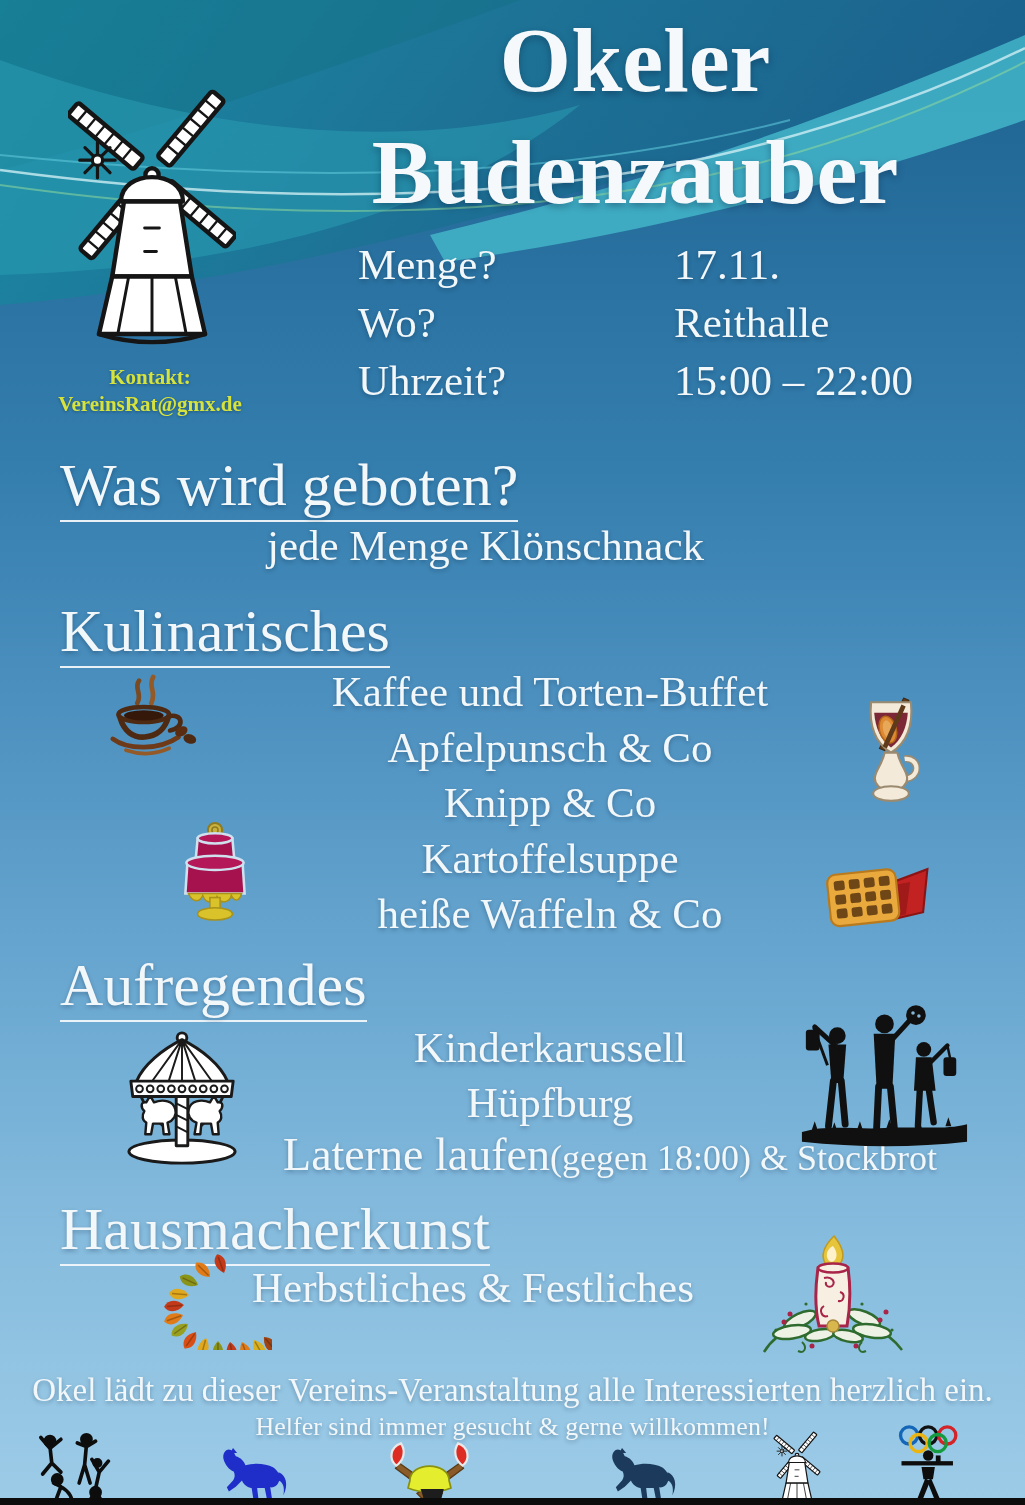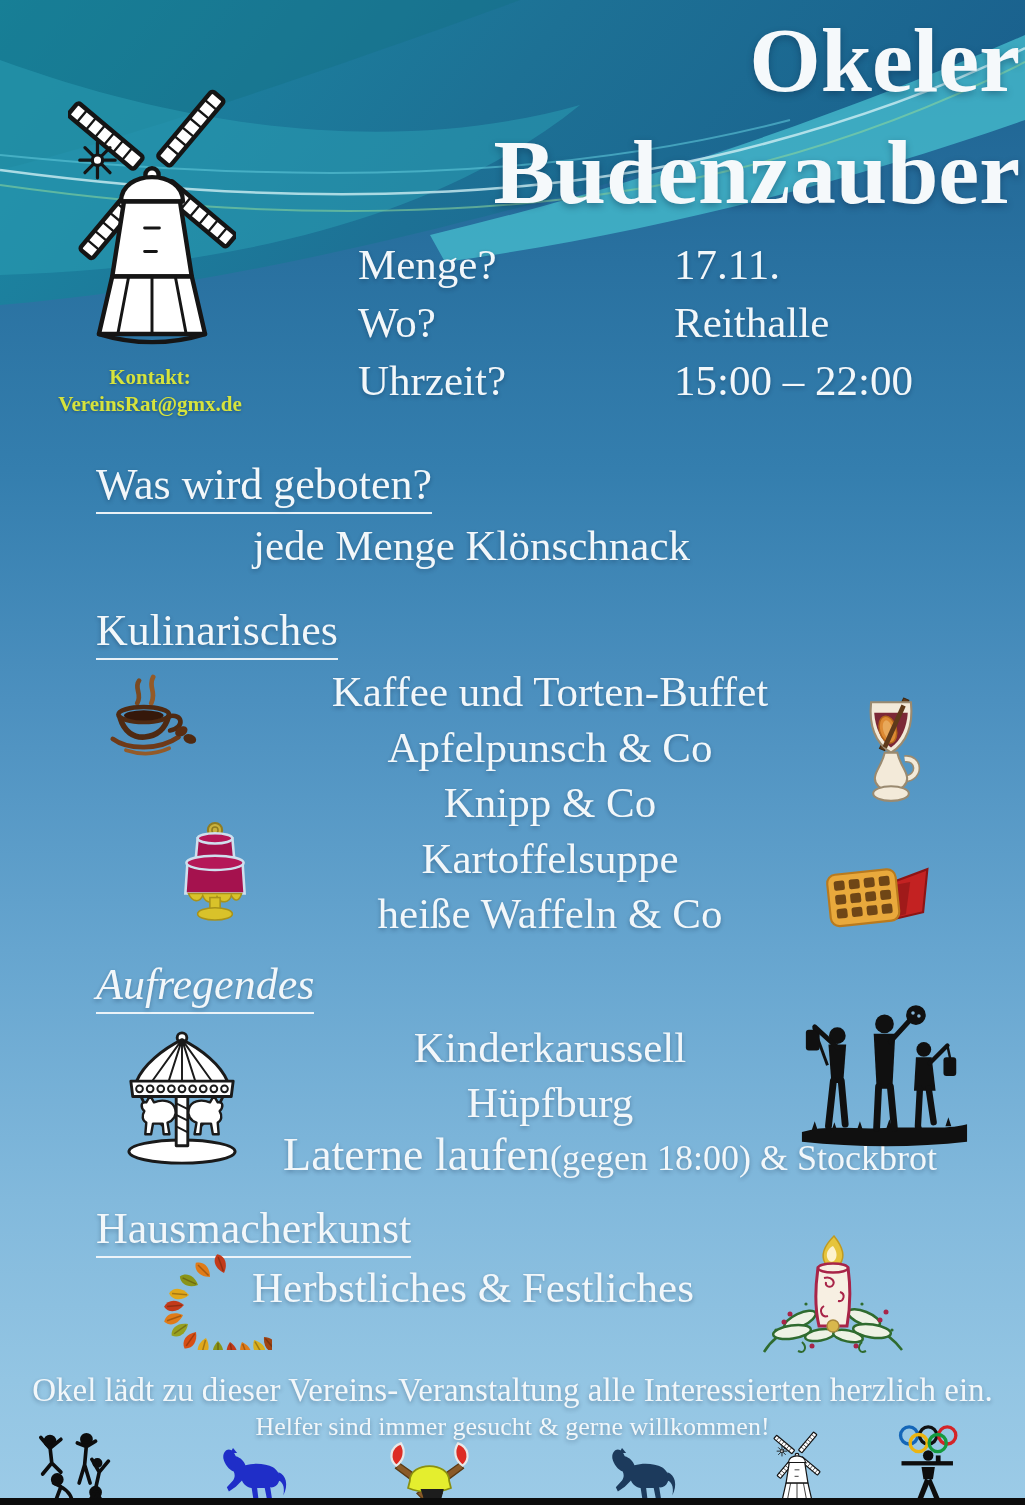--- a/index.html
+++ b/index.html
@@ -7,28 +7,28 @@
     position:relative;width:1025px;height:1505px;margin:0 auto;overflow:hidden;
     font-family:"Liberation Serif","DejaVu Serif",serif;
     background:linear-gradient(180deg,#1d6492 0px,#2a74a4 300px,#347eae 470px,#4c90bf 700px,#66a5cf 950px,#82b9dc 1200px,#93c5e3 1380px,#9ccbe7 1505px);
     color:#f2f7fa;
   }
   .abs{position:absolute;}
   .txt{color:#f2f7fa;text-shadow:0 2px 4px rgba(5,25,55,.30);}
   .waves{position:absolute;top:0;left:0;z-index:0;}
   .content{z-index:2;}
   .slogan{left:40px;top:8px;width:230px;text-align:center;font-size:28px;font-weight:bold;line-height:34px;}
-  .title{left:250px;top:6px;width:770px;text-align:right;font-weight:bold;color:#f5f9fb;text-shadow:0 3px 7px rgba(5,25,55,.35);}
+  .title{left:250px;top:6px;width:770px;text-align:center;font-weight:bold;color:#f5f9fb;text-shadow:0 3px 7px rgba(5,25,55,.35);}
   .title .t1{display:block;font-size:92px;line-height:108px;}
   .title .t2{display:block;font-size:92px;line-height:116px;}
   .contact{left:20px;top:364px;width:260px;text-align:center;font-size:21px;font-weight:bold;color:#d6e33c;text-shadow:0 1px 3px rgba(5,25,55,.4);line-height:27px;}
   .info{left:358px;top:236px;width:650px;}
   .info-row{display:flex;font-size:43px;line-height:58px;}
   .info-label{width:316px;}
-  .uheading{display:inline-block;font-size:44px;line-height:50px;border-bottom:2px solid rgba(242,247,250,.95);padding-bottom:2px;margin-left:36px;}
+  .uheading{display:inline-block;font-size:60px;line-height:50px;border-bottom:2px solid rgba(242,247,250,.95);padding-bottom:10px;}
   .bigline{font-size:43px;line-height:55px;}
   .cul-list{left:232px;top:664px;width:636px;text-align:center;}
   .cul-list div{font-size:43px;line-height:55.5px;}
   .exc-line{width:500px;left:300px;text-align:center;}
   .lantern-line{left:240px;top:1128px;width:740px;display:flex;justify-content:center;align-items:baseline;gap:0;white-space:nowrap;}
   .lantern-big{font-size:46px;}
   .lantern-small{font-size:36px;}
   .footer1{left:0;top:1372px;width:1025px;text-align:center;font-size:33px;}
   .footer2{left:0;top:1412px;width:1025px;text-align:center;font-size:26px;}
   .bottombar{left:0;bottom:0;width:1025px;height:7px;background:#0c0c0c;z-index:5;}
@@ -134,21 +134,21 @@
     </div>
     <div class="info-row">
       <div class="info-label">Uhrzeit?</div>
       <div>15:00 – 22:00</div>
     </div>
   </div>
 
   <div class="abs content txt" style="left:60px;top:460px;">
     <span class="uheading">Was wird geboten?</span>
   </div>
-  <div class="abs content txt bigline" style="left:253px;top:518px;">jede Menge Klönschnack</div>
+  <div class="abs content txt bigline" style="left:267px;top:518px;">jede Menge Klönschnack</div>
 
   <div class="abs content txt" style="left:60px;top:606px;">
     <span class="uheading">Kulinarisches</span>
   </div>
   <div class="abs content txt cul-list">
     <div>Kaffee und Torten-Buffet</div>
     <div>Apfelpunsch &amp; Co</div>
     <div>Knipp &amp; Co</div>
     <div>Kartoffelsuppe</div>
     <div>heiße Waffeln &amp; Co</div>
@@ -209,21 +209,21 @@
           <rect x="34" y="19" width="10" height="9" rx="2"></rect>
           <rect x="48" y="19" width="10" height="9" rx="2"></rect>
         <rect x="6" y="32" width="10" height="9" rx="2"></rect>
           <rect x="20" y="32" width="10" height="9" rx="2"></rect>
           <rect x="34" y="32" width="10" height="9" rx="2"></rect>
           <rect x="48" y="32" width="10" height="9" rx="2"></rect>
       </g>
     </g>
   </svg>
 
-  <div class="abs content txt" style="left:60px;top:960px;font-style:italic;">
+  <div class="abs content txt" style="left:60px;top:960px;">
     <span class="uheading">Aufregendes</span>
   </div>
   <div class="abs content txt bigline exc-line" style="top:1020px;">Kinderkarussell</div>
   <div class="abs content txt bigline exc-line" style="top:1075px;">Hüpfburg</div>
   <div class="abs content txt lantern-line">
     <span class="lantern-big">Laterne laufen</span>
     <span class="lantern-small">(gegen 18:00) &amp; Stockbrot</span>
   </div>
 
   <svg class="abs content" style="left:108px;top:1028px;" width="148" height="140" viewBox="0 0 150 145">

